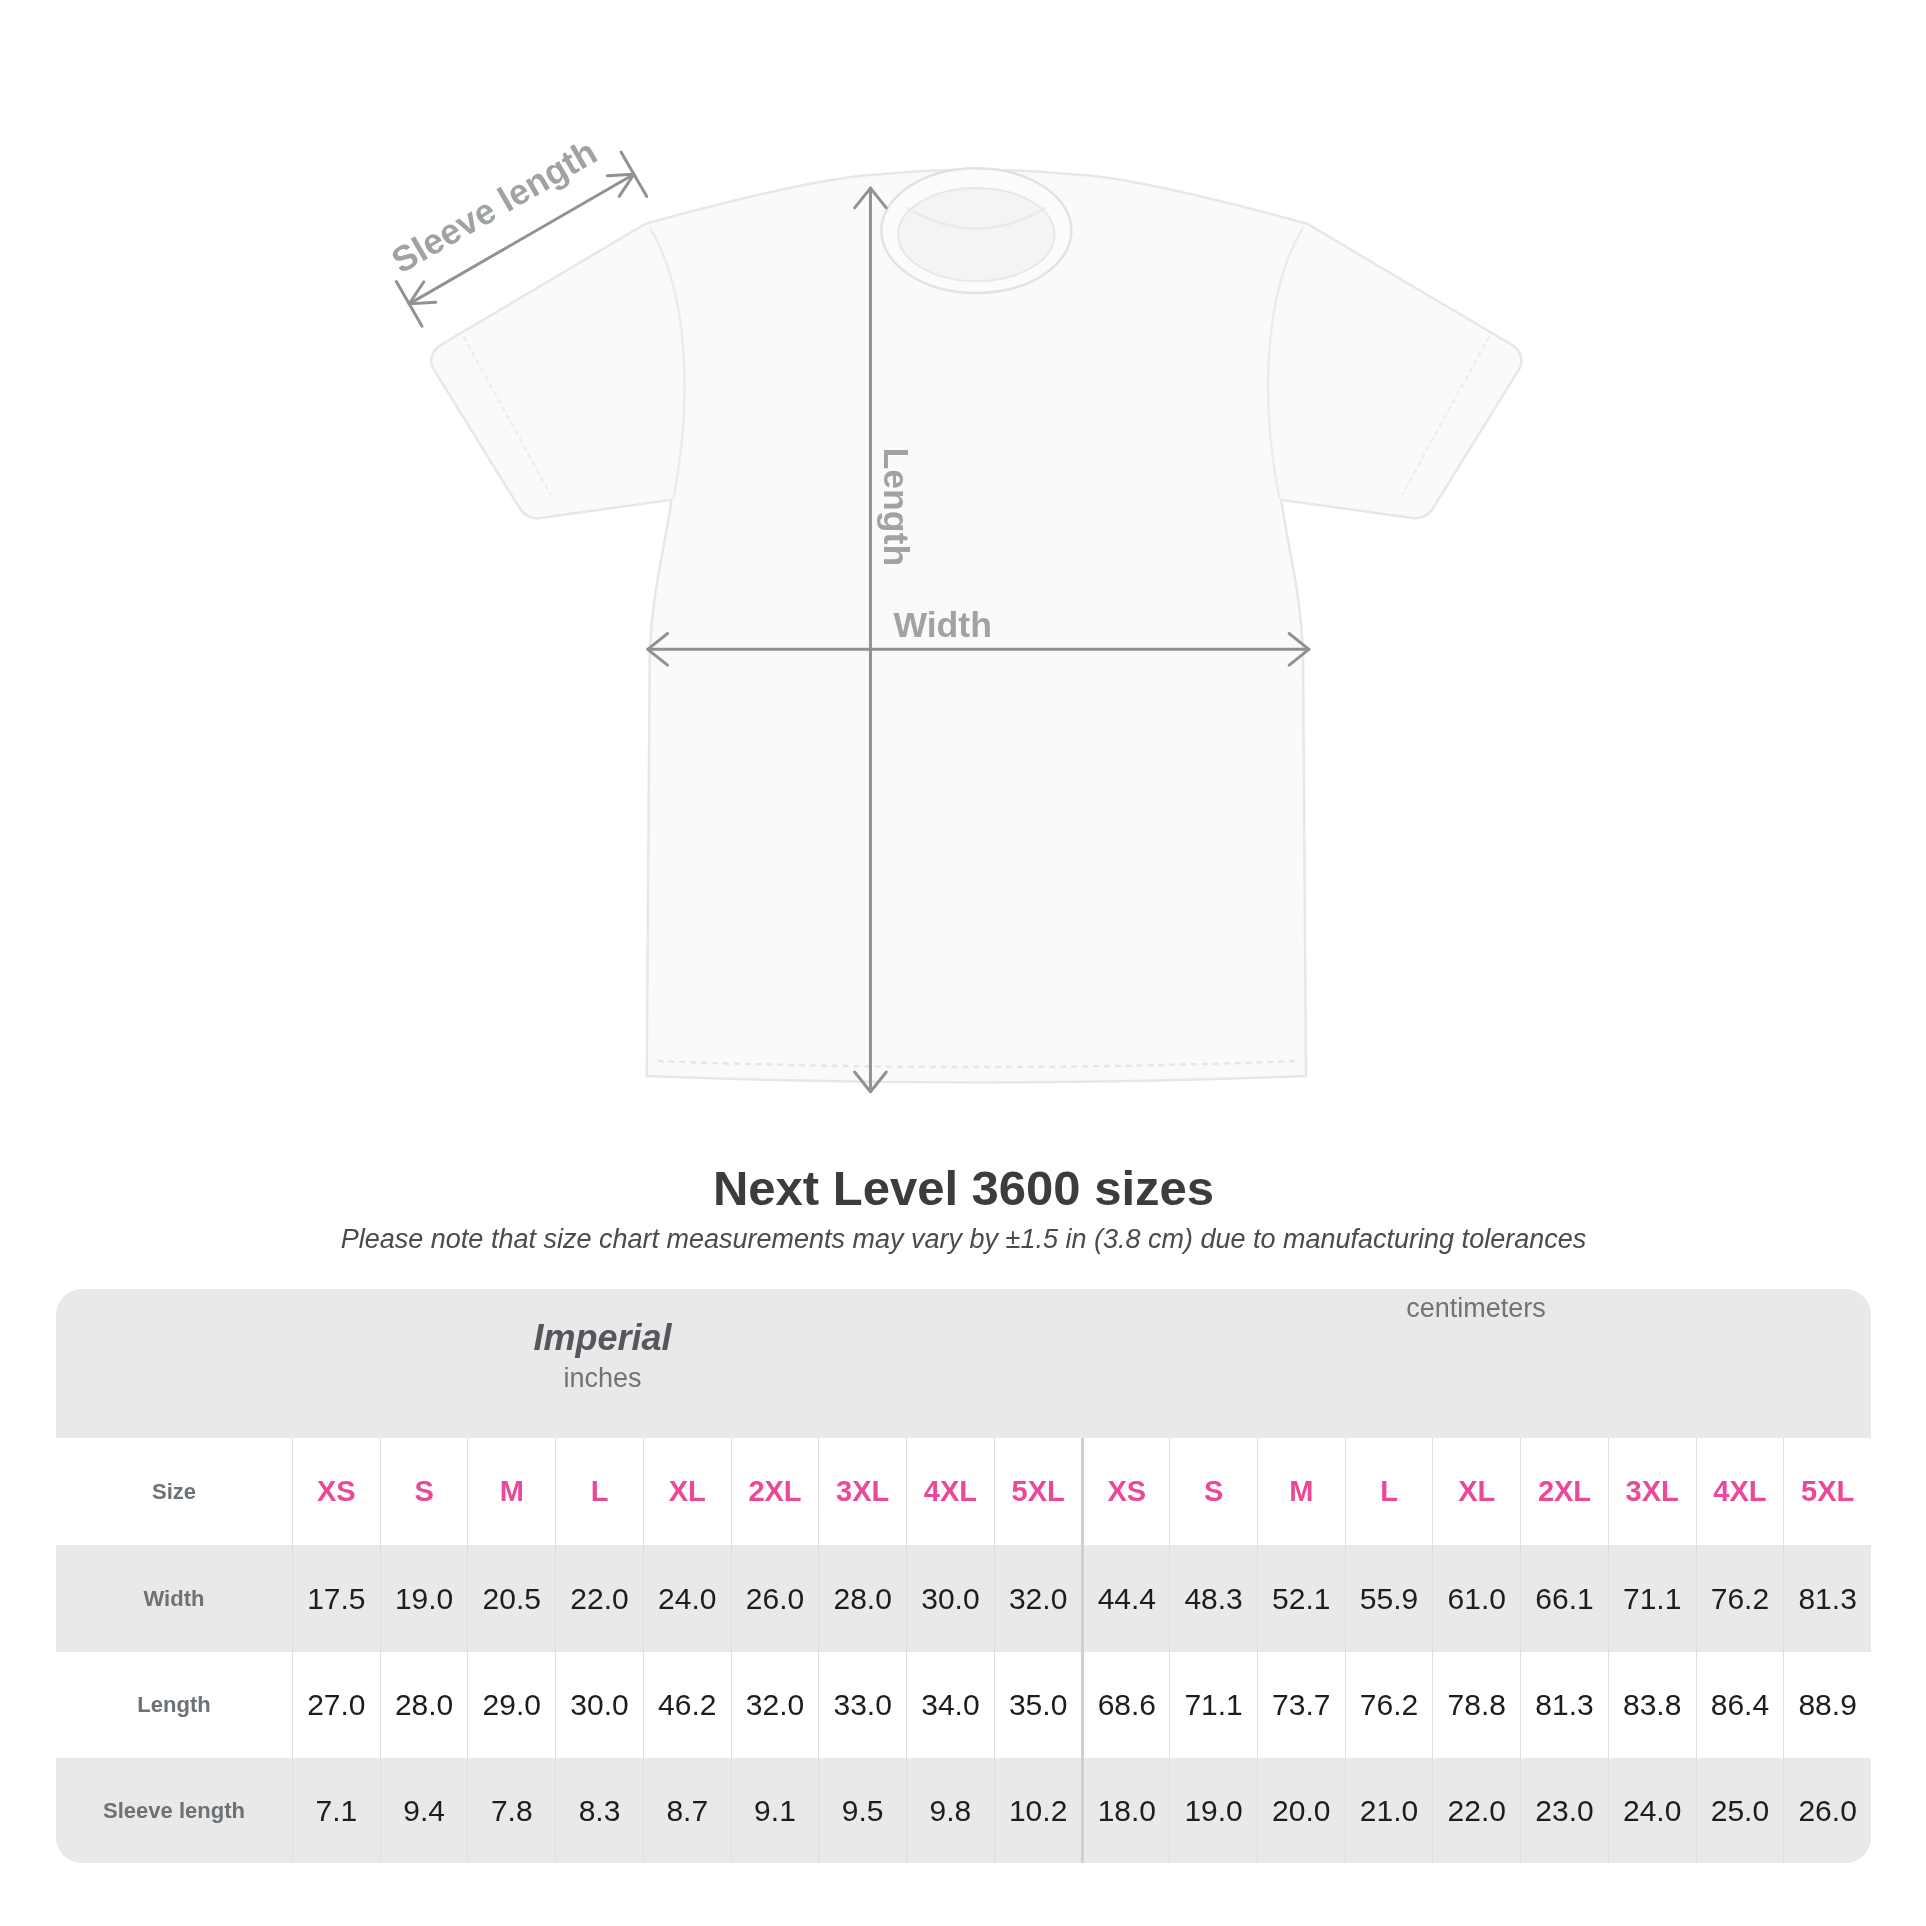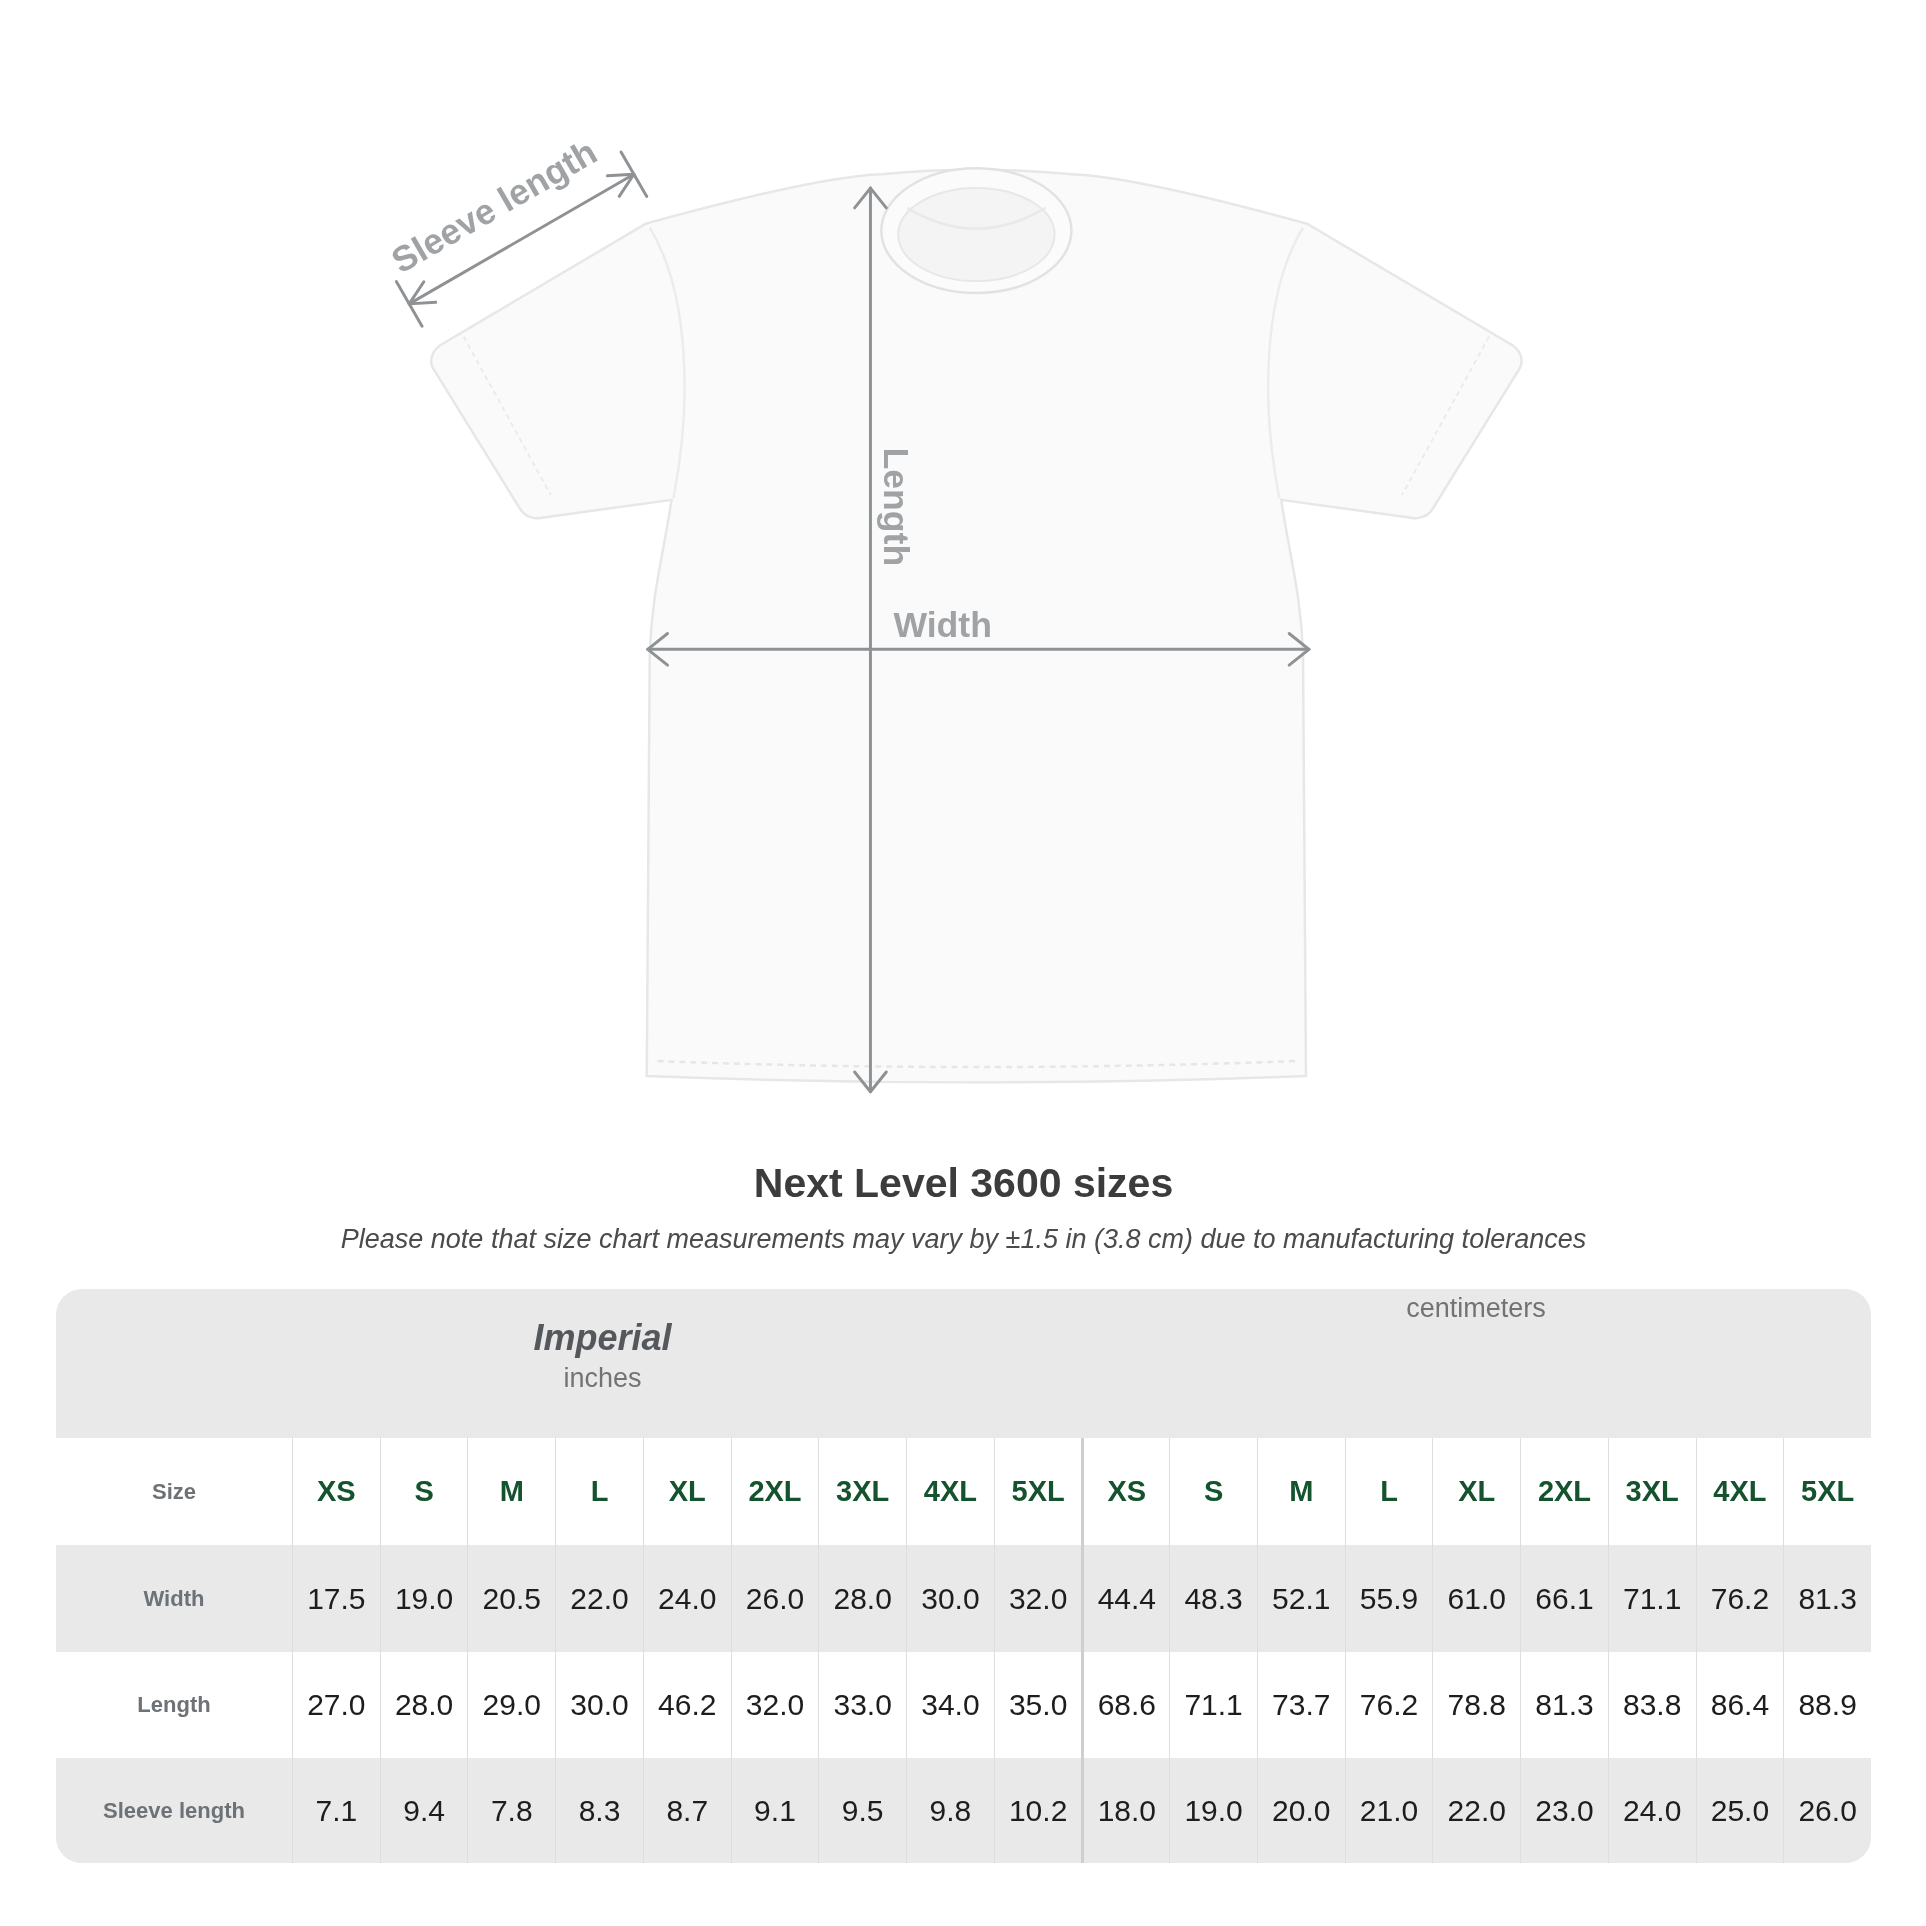--- a/index.html
+++ b/index.html
@@ -8,21 +8,21 @@
     font-family:"Liberation Sans","DejaVu Sans",sans-serif;
   }
   .canvas{position:absolute;inset:0;background:#ffffff;}
 
   
   .shirt-svg{position:absolute;left:0;top:0;width:1927px;height:1168px;}
 
   
   .page-title{
     position:absolute;left:0;top:1160px;width:100%;
-    text-align:center;font-size:41px;font-weight:bold;color:#3c3c3c;margin:0;
+    text-align:center;font-size:49px;font-weight:bold;color:#3c3c3c;margin:0;
   }
   .page-subtitle{
     position:absolute;left:0;top:1224px;width:100%;
     text-align:center;font-size:27px;font-style:italic;color:#4b4b4b;margin:0;
   }
 
   
   .panel{
     position:absolute;left:56px;top:1289px;width:1815px;height:574px;
     background:#e9e9e9;border-radius:26px;overflow:hidden;
@@ -39,21 +39,21 @@
     display:grid;
     grid-template-columns:236px repeat(18,1fr);
     grid-template-rows:107px 107px 106px 106px;
   }
   .cell{
     display:flex;align-items:center;justify-content:center;
     font-size:30px;color:#1d1d1d;box-sizing:border-box;
   }
   .cell.dcol{border-left:1px solid #dedede;}
   .cell.msep{border-left:3px solid #cfcfcf;}
-  .cell.head{font-weight:bold;color:#14532d;font-size:29px;}
+  .cell.head{font-weight:bold;color:#ec4899;font-size:29px;}
   .cell.rowlabel{font-weight:bold;color:#6d7277;font-size:22px;}
   .cell.r0{background:#ffffff;}
   .cell.r1{background:#e9e9e9;}
   .cell.r2{background:#ffffff;}
   .cell.r3{background:#e9e9e9;}
 </style>
 </head>
 <body>
 
 <div class="canvas">

